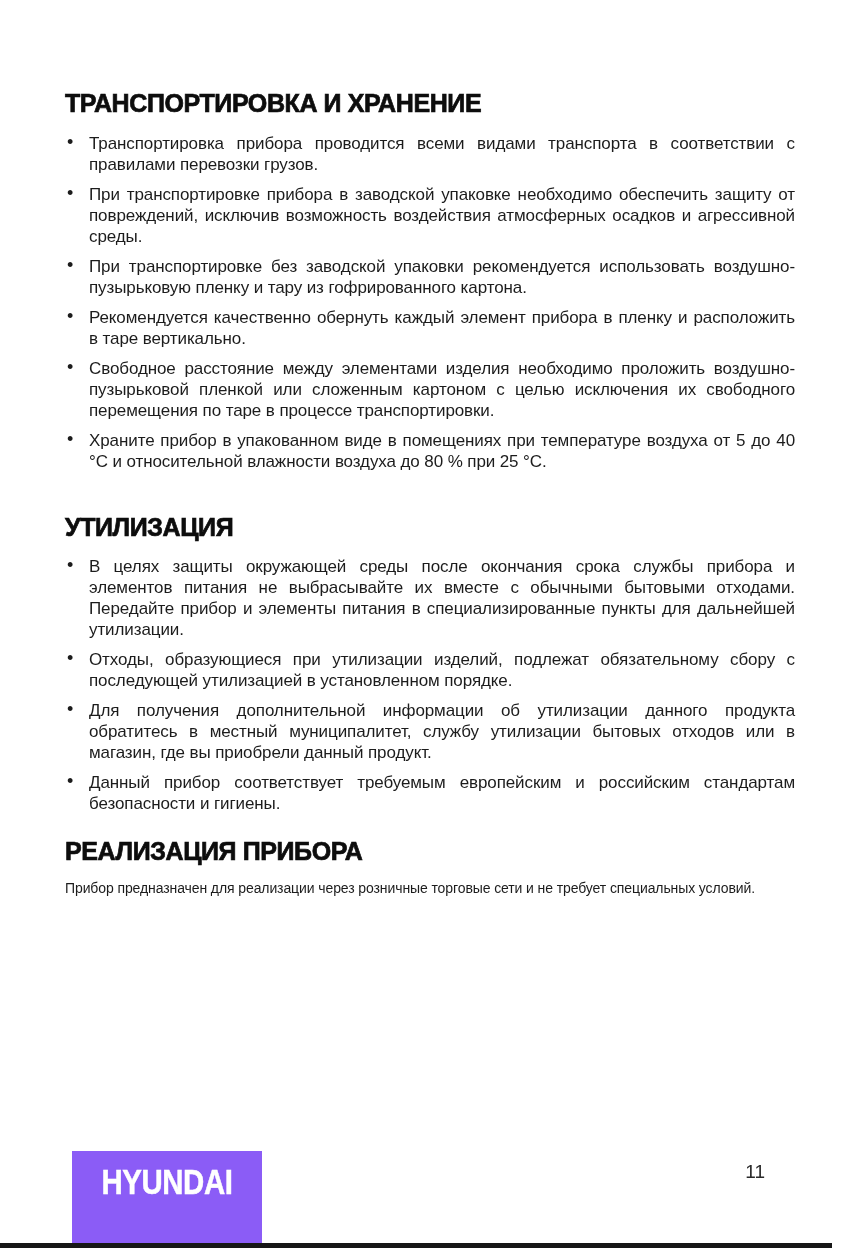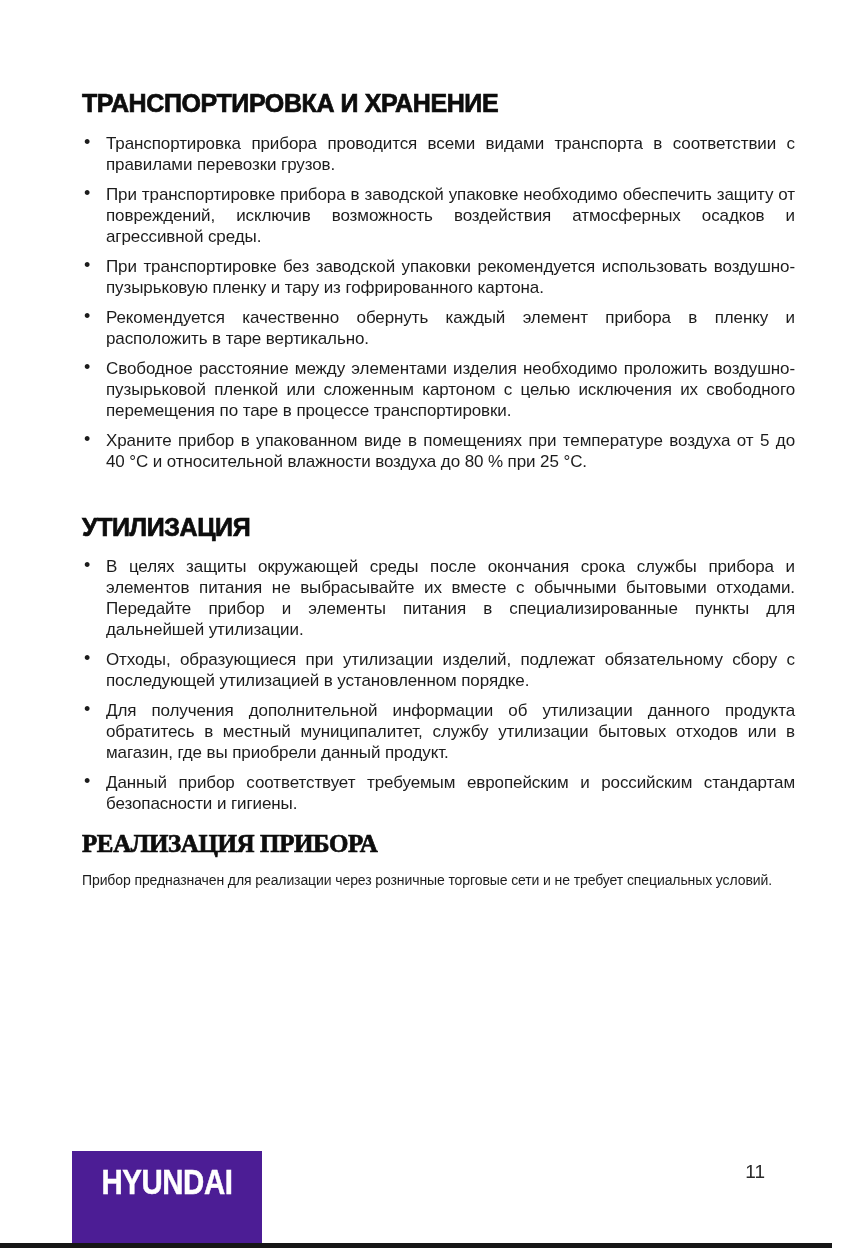--- a/index.html
+++ b/index.html
@@ -5,33 +5,33 @@
   html, body { margin: 0; padding: 0; background: #ffffff; }
   body {
     width: 868px; height: 1248px;
     position: relative;
     font-family: "Liberation Sans", sans-serif;
     color: #1c1c1c;
     overflow: hidden;
   }
   .content {
     position: absolute;
-    left: 82px; right: 73px; top: 90px;
+    left: 65px; right: 73px; top: 90px;
   }
   h1 {
     margin: 0 0 15px 0;
     font-size: 25px;
     line-height: 1.1;
     font-weight: 700;
     color: #0d0d0d;
     letter-spacing: -0.4px;
     -webkit-text-stroke: 0.7px #0d0d0d;
   }
   .sec2 h1 { margin-top: 42px; }
-  .sec3 h1 { margin-top: 16px; margin-bottom: 12px; font-family: Liberation Serif, serif; }
+  .sec3 h1 { margin-top: 24px; margin-bottom: 12px; }
   ul.bullets {
     list-style: none;
     margin: 0; padding: 0;
   }
   ul.bullets li {
     position: relative;
     padding-left: 24px;
     margin: 0 0 9px 0;
     font-size: 17px;
     line-height: 21px;
@@ -114,19 +114,19 @@
     </ul>
   </section>
 
   <section class="sec3">
     <h1>РЕАЛИЗАЦИЯ ПРИБОРА</h1>
     <p class="body-par">Прибор предназначен для реализации через розничные торговые сети и не требует специальных условий.</p>
   </section>
 
 </div>
 
-<div class="logo-box" style="background: #4c1d95;">
+<div class="logo-box" style="background: #8b5cf6;">
   <span>HYUNDAI</span>
 </div>
 
 <div class="page-number">11</div>
 
 <div class="bottom-bar" style="background: rgb(22, 22, 22);"></div>
 
 </body></html>

